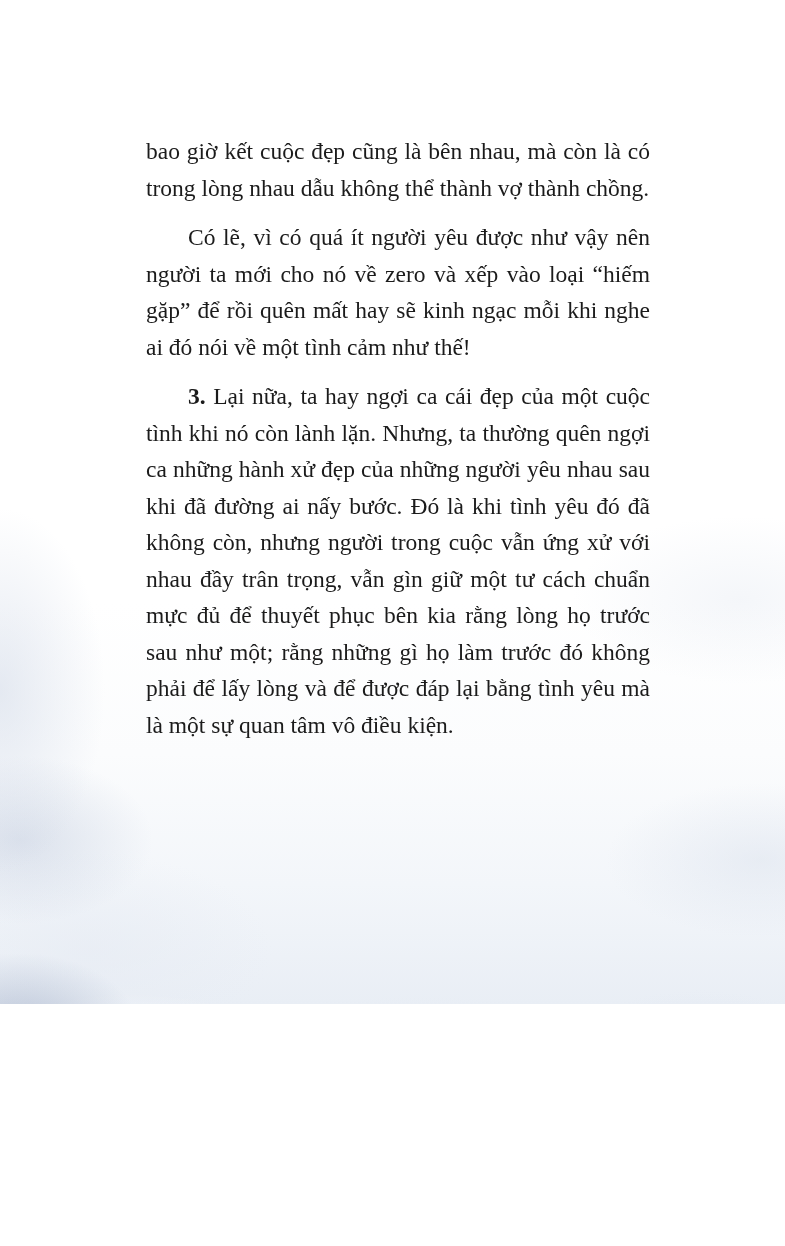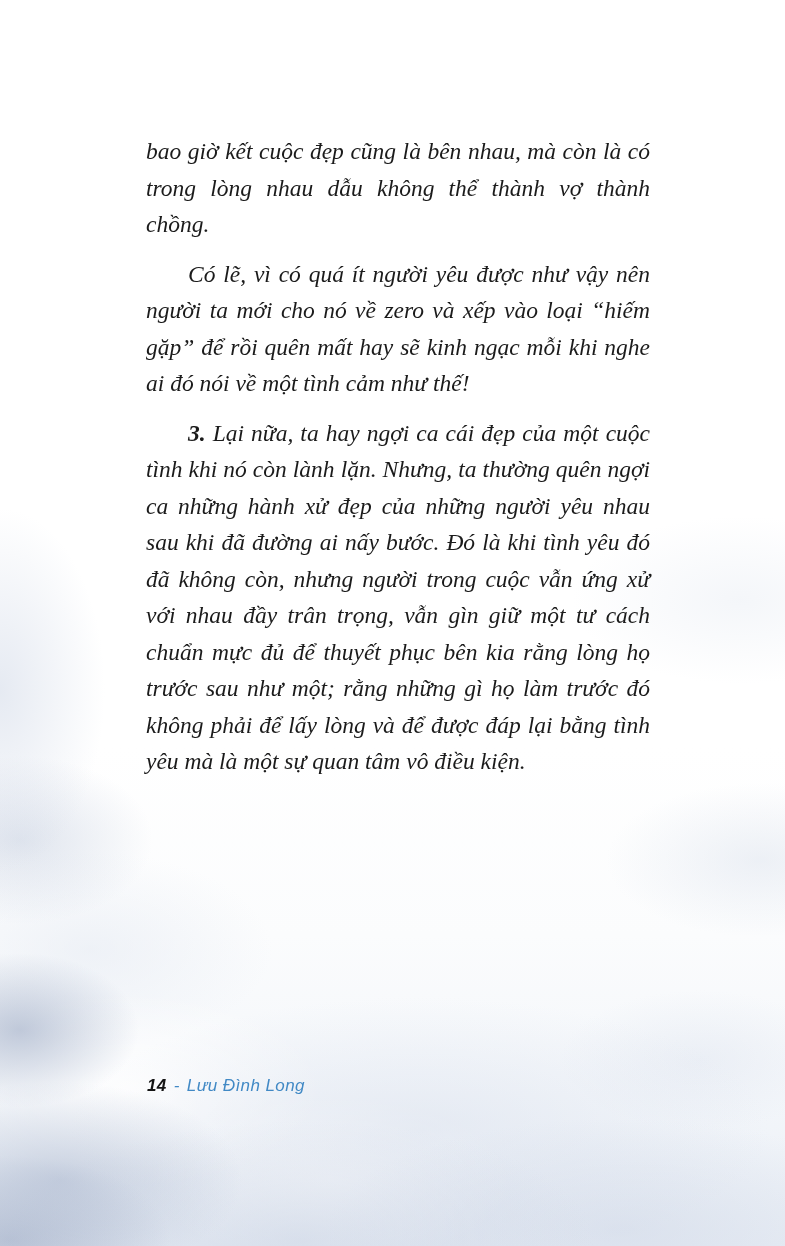--- a/index.html
+++ b/index.html
@@ -3,25 +3,24 @@
 <meta charset="utf-8">
 <style>
   html, body {
     margin: 0;
     padding: 0;
     background: #ffffff;
   }
   #page {
     position: relative;
     width: 785px;
-    height: 1246px;
+    height: 1004px;
     overflow: hidden;
     background: #ffffff;
     font-family: "Liberation Serif", serif;
-    font-style: italic;
   }
   
   #clouds {
     position: absolute;
     inset: 0;
     pointer-events: none;
     background:
       radial-gradient(ellipse 170px 110px at 20px 1030px,  rgba(168,180,203,0.70) 0%, rgba(168,180,203,0) 70%),
       radial-gradient(ellipse 260px 140px at 60px 1180px,  rgba(172,184,207,0.60) 0%, rgba(172,184,207,0) 70%),
       radial-gradient(ellipse 230px 120px at 10px 1240px,  rgba(160,173,198,0.65) 0%, rgba(160,173,198,0) 70%),

